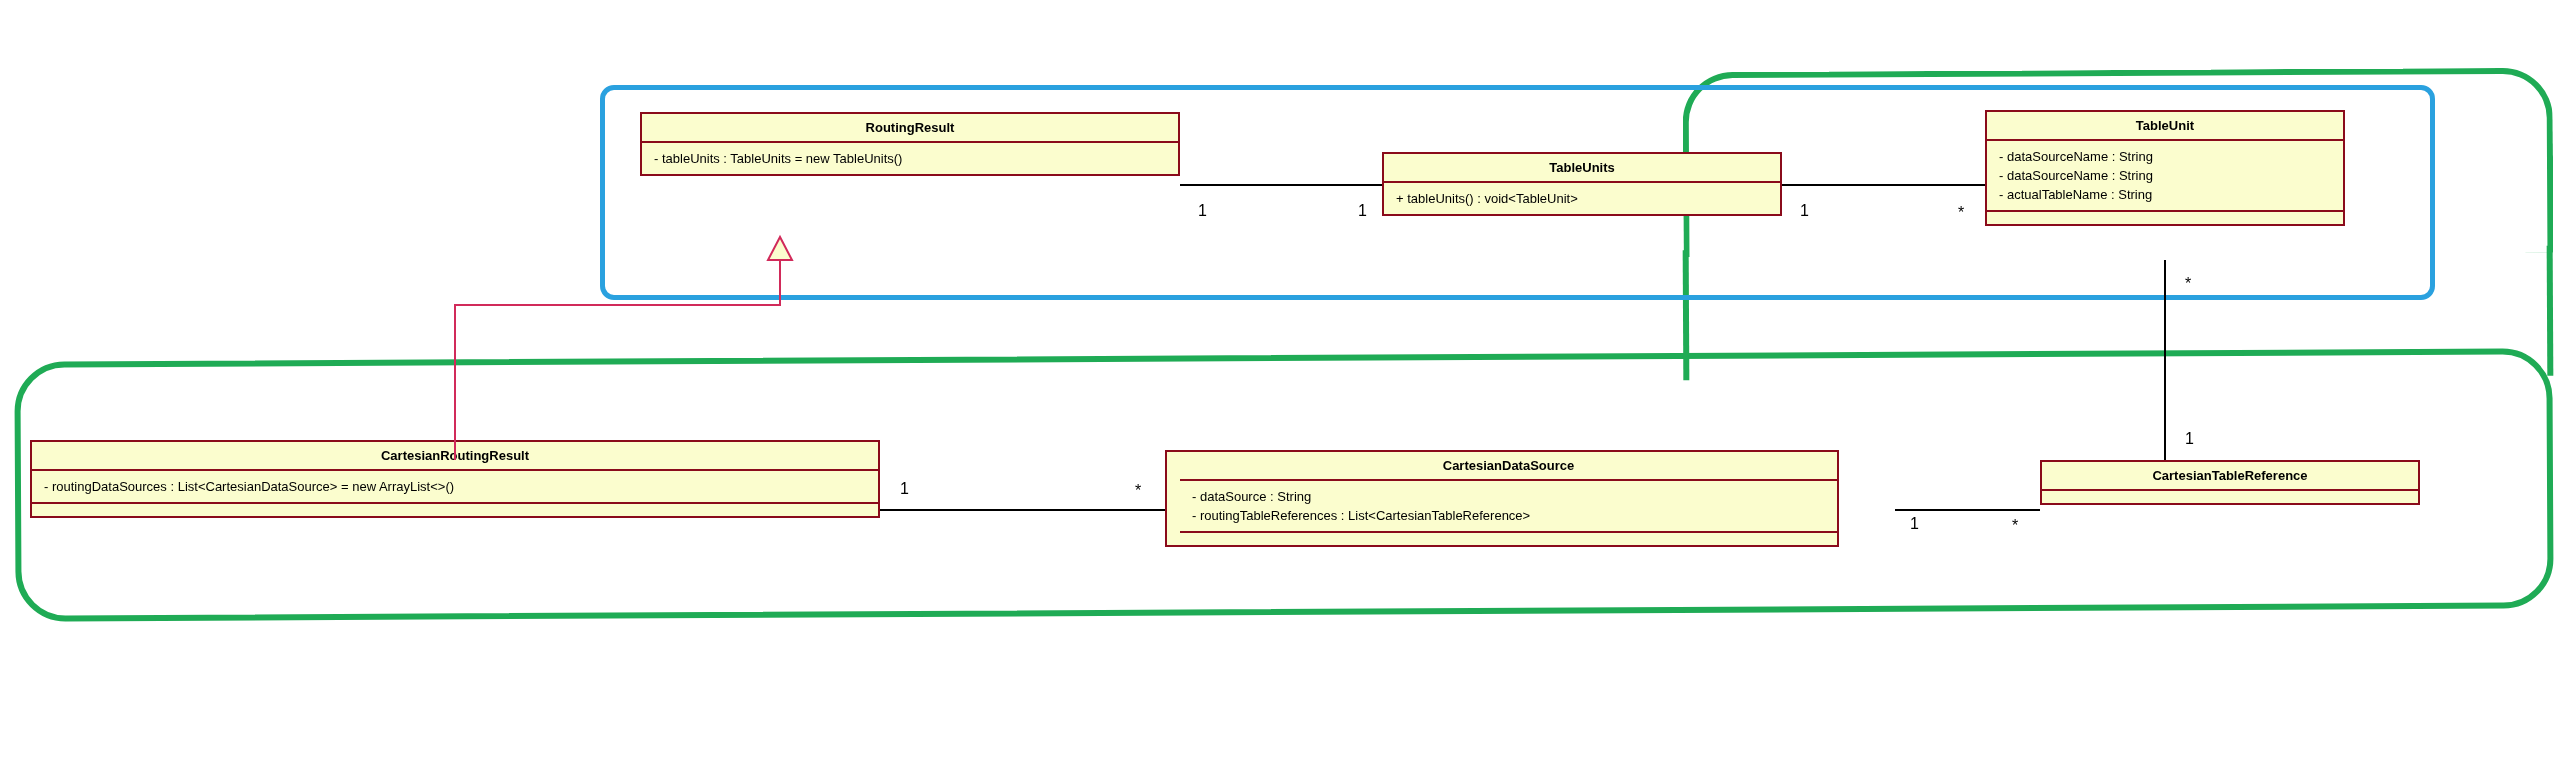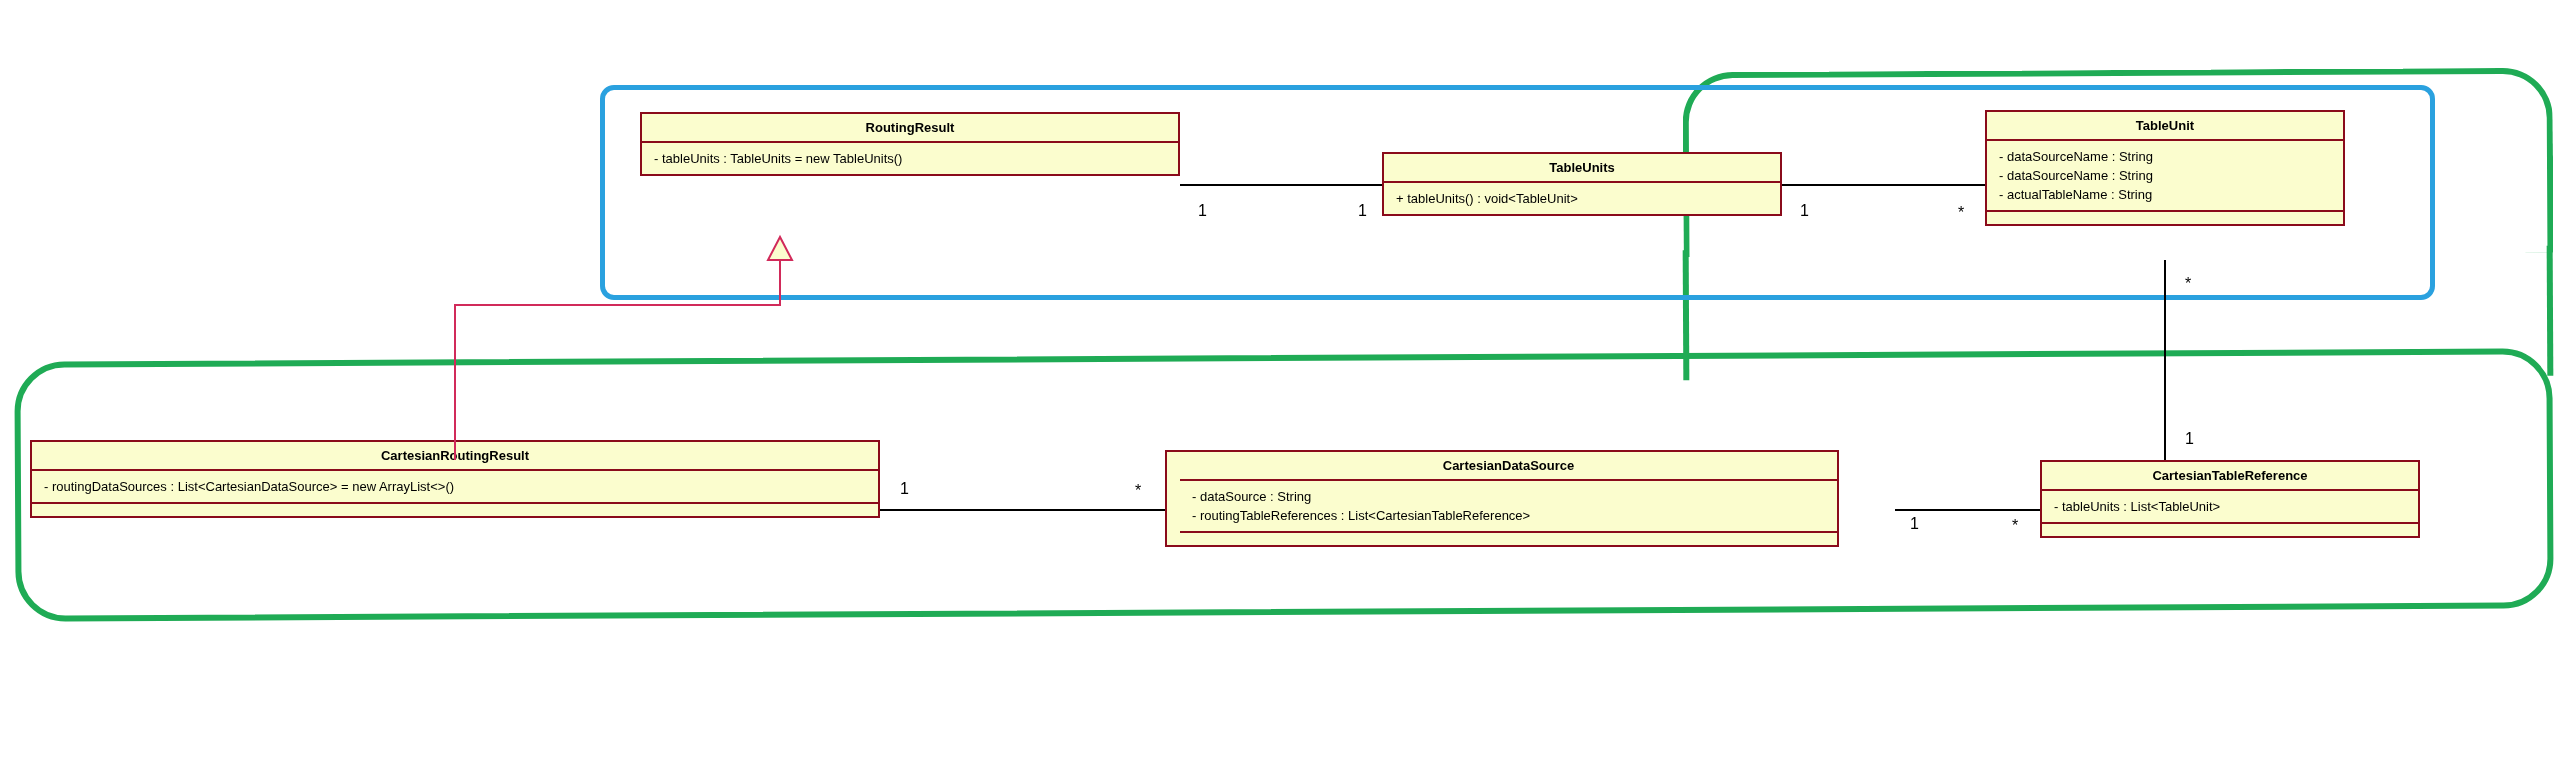--- a/index.html
+++ b/index.html
@@ -117,23 +117,20 @@
     <div class="section name">CartesianDataSource</div>
     <div class="section">
       <div class="member">- dataSource : String</div>
       <div class="member">- routingTableReferences : List&lt;CartesianTableReference&gt;</div>
     </div>
     <div class="section" style="min-height:10px;"></div>
   </div>
 
   <div class="uml-class" style="left:2040px; top:460px; width:380px;">
     <div class="section name">CartesianTableReference</div>
-    <div class="section">
-      <div class="member">- tableUnits : List&lt;TableUnit&gt;</div>
-    </div>
     <div class="section" style="min-height:10px;"></div>
   </div>
 
   <div class="mult" style="left:1198px; top:202px;">1</div>
   <div class="mult" style="left:1358px; top:202px;">1</div>
   <div class="mult" style="left:1800px; top:202px;">1</div>
   <div class="mult" style="left:1958px; top:204px;">*</div>
   <div class="mult" style="left:2185px; top:275px;">*</div>
   <div class="mult" style="left:2185px; top:430px;">1</div>
   <div class="mult" style="left:900px; top:480px;">1</div>

